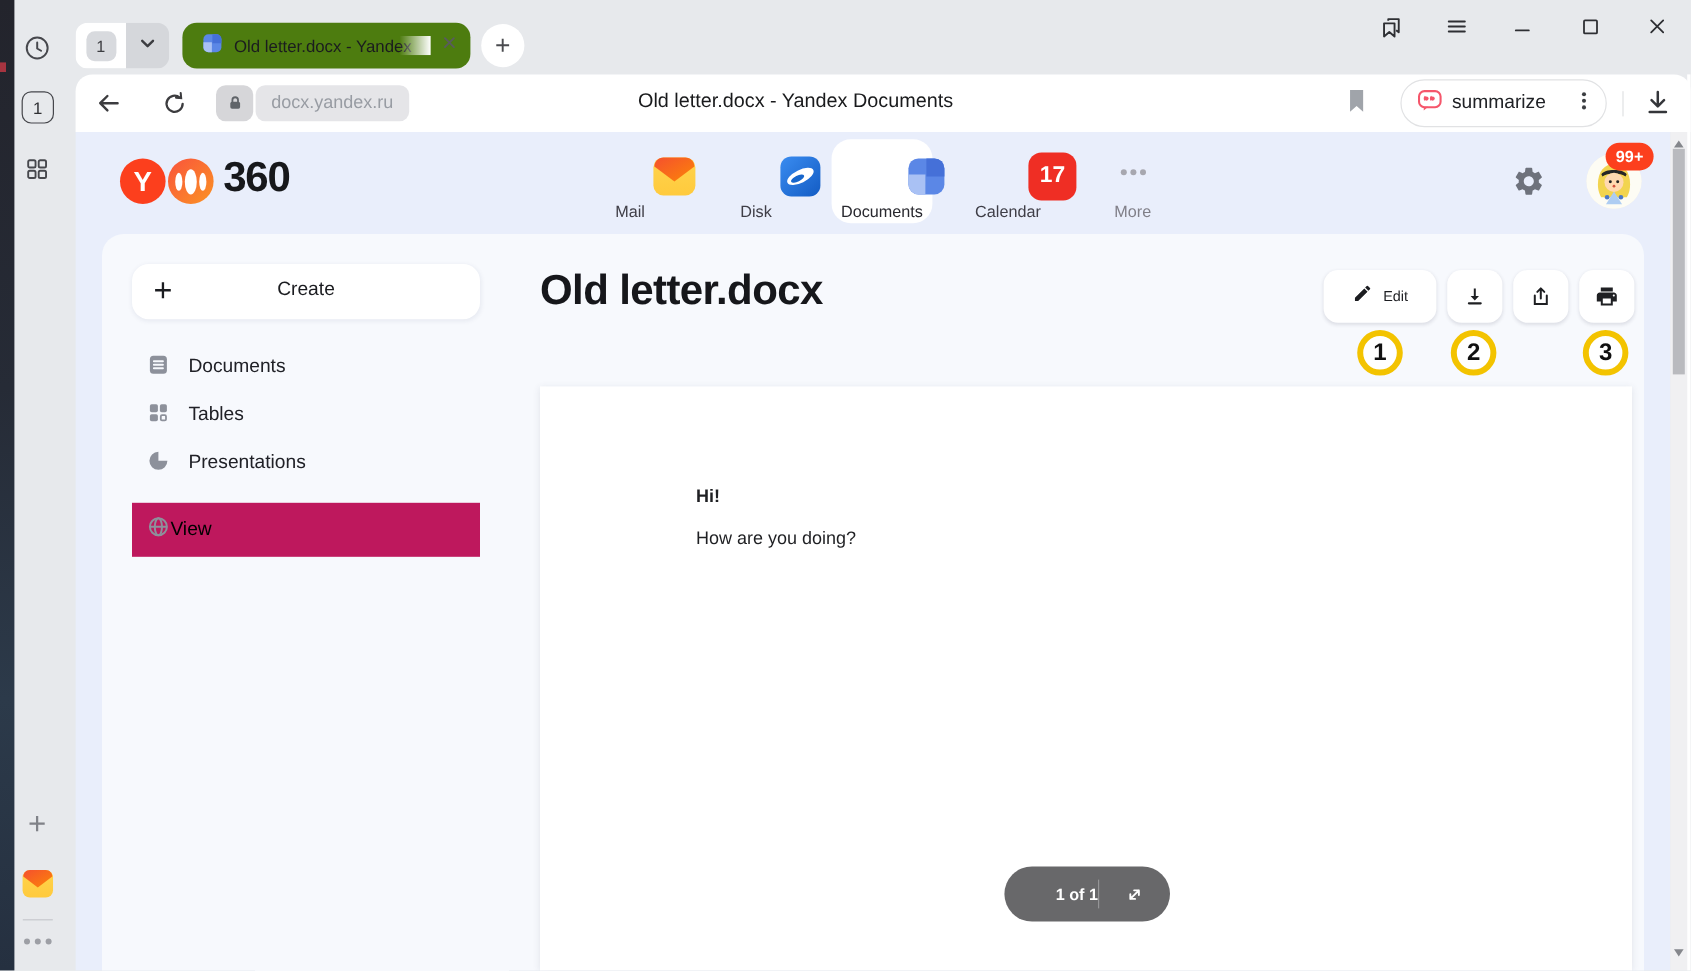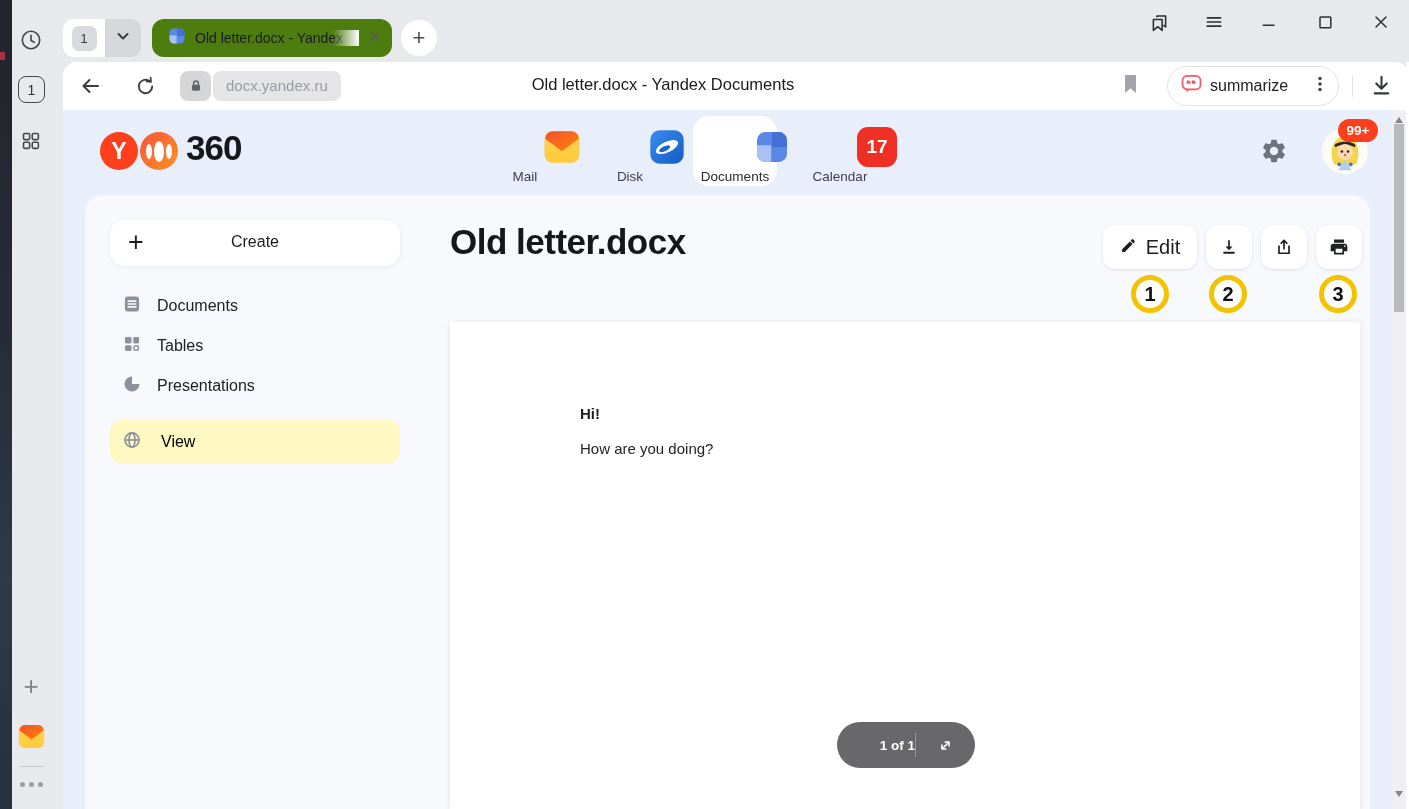--- a/index.html
+++ b/index.html
@@ -70,27 +70,27 @@
 
   
   .card { left:85px; top:195px; width:1285px; height:614px; background:#f7f9fd; border-radius:18px 18px 0 0; }
   .create-btn { left:110px; top:220px; width:290px; height:46px; background:#fff; border-radius:14px;
     box-shadow:0 1px 4px rgba(30,40,90,.08); }
   .create-plus { position:absolute; left:18px; top:7px; font-size:27px; font-weight:300; color:#1b1c20; }
   .create-label { position:absolute; left:0; right:0; top:13px; text-align:center; font-size:16px; color:#1b1c20; }
   .nav-row { left:110px; width:290px; height:40px; display:flex; align-items:center; padding-left:12px; gap:15px; }
   .nav-row .nav-label { font-size:16px; color:#202127; }
   .nav-icon { color:#8d919b; }
-  .view-row { left:110px; top:419px; width:290px; height:45px; background:#fef9c3; border-radius:13px;
-    display:flex; align-items:center; padding-left:12px; gap:19px; }
+  .view-row { left:110px; top:419px; width:290px; height:45px; background:#be185d; border-radius:0;
+    display:flex; align-items:center; padding-left:12px; gap:0; }
   .doc-title { left:450px; top:222px; font-size:35px; font-weight:bold; color:#16171b; letter-spacing:-0.5px; }
   .btn { background:#fff; border-radius:12px; box-shadow:0 1px 3px rgba(40,44,63,.12); }
   .edit-btn { left:1103px; top:225px; width:94px; height:44px; display:flex; align-items:center;
     justify-content:center; gap:9px; }
-  .edit-label { font-size:20px; color:#1c1d21; }
+  .edit-label { font-size:12px; color:#1c1d21; }
   .icon-btn { top:225px; width:46px; height:44px; color:#1f2023; }
   .ann { width:38px; height:38px; border-radius:50%; background:#fff; border:5px solid #f3c300;
     font-size:20px; font-weight:bold; color:#111; }
   .doc-page { left:450px; top:322px; width:910px; height:487px; background:#fff;
     box-shadow:0 1px 6px rgba(60,64,90,.12); }
   .doc-line { left:580px; font-size:15px; color:#1f2023; }
   .pager { left:837px; top:722px; width:138px; height:46px; background:rgba(99,99,101,.97);
     border-radius:24px; display:flex; align-items:center; }
   .pager-label { width:78px; text-align:right; font-size:13.5px; font-weight:bold; color:#fff; }
   .pager-div { width:1px; height:24px; background:rgba(255,255,255,.3); }
@@ -300,20 +300,28 @@
         <rect x="3" y="3" width="18" height="18" rx="5" fill="#5b87e6"></rect>
         <path d="M12 3h4a5 5 0 0 1 5 5v4h-9z" fill="#4570d8"></path>
         <path d="M3 11h8.5V21H8a5 5 0 0 1-5-5z" fill="#a9c1f4"></path>
         </svg></span>
     <span class="svc-label" style="color:#29292f;">Documents</span>
   </div>
   <div class="abs svc-tile" style="left:798px;">
     <span class="svc-icon center cal-tile">17</span>
     <span class="svc-label">Calendar</span>
   </div>
+  <div class="abs svc-tile" style="left:902px;">
+    <span class="more-dots">
+        <i></i>
+        <i></i>
+        <i></i>
+      </span>
+    <span class="svc-label" style="color:#807f88;">More</span>
+  </div>
 
   <div class="abs" style="left:1260px;top:137px;">
     <svg width="28" height="28" viewBox="0 0 24 24" fill="#6e727c">
       <path d="M19.14 12.94c.04-.3.06-.61.06-.94s-.02-.64-.07-.94l2.03-1.58c.18-.14.23-.41.12-.61l-1.92-3.32c-.12-.22-.37-.29-.59-.22l-2.39.96c-.5-.38-1.03-.7-1.62-.94l-.36-2.54c-.04-.24-.24-.41-.48-.41h-3.84c-.24 0-.43.17-.47.41l-.36 2.54c-.59.24-1.13.57-1.62.94l-2.39-.96c-.22-.08-.47 0-.59.22L2.74 8.87c-.12.21-.08.47.12.61l2.03 1.58c-.05.3-.09.63-.09.94s.02.64.07.94l-2.03 1.58c-.18.14-.23.41-.12.61l1.92 3.32c.12.22.37.29.59.22l2.39-.96c.5.38 1.03.7 1.62.94l.36 2.54c.05.24.24.41.48.41h3.84c.24 0 .44-.17.47-.41l.36-2.54c.59-.24 1.13-.56 1.62-.94l2.39.96c.22.08.47 0 .59-.22l1.92-3.32c.12-.22.07-.47-.12-.61l-2.01-1.58zM12 15.6c-1.98 0-3.6-1.62-3.6-3.6s1.62-3.6 3.6-3.6 3.6 1.62 3.6 3.6-1.62 3.6-3.6 3.6z"></path>
       </svg>
   </div>
   <div class="abs avatar">
     <svg width="46" height="46" viewBox="0 0 48 48">
       <circle cx="24" cy="24" r="24" fill="#fdfcf4"></circle>
       <path d="M10 27c0-12 6-18 14-18s14 6 14 18c0 7-3 11-3 11H13s-3-4-3-11z" fill="#f2d44f"></path>

